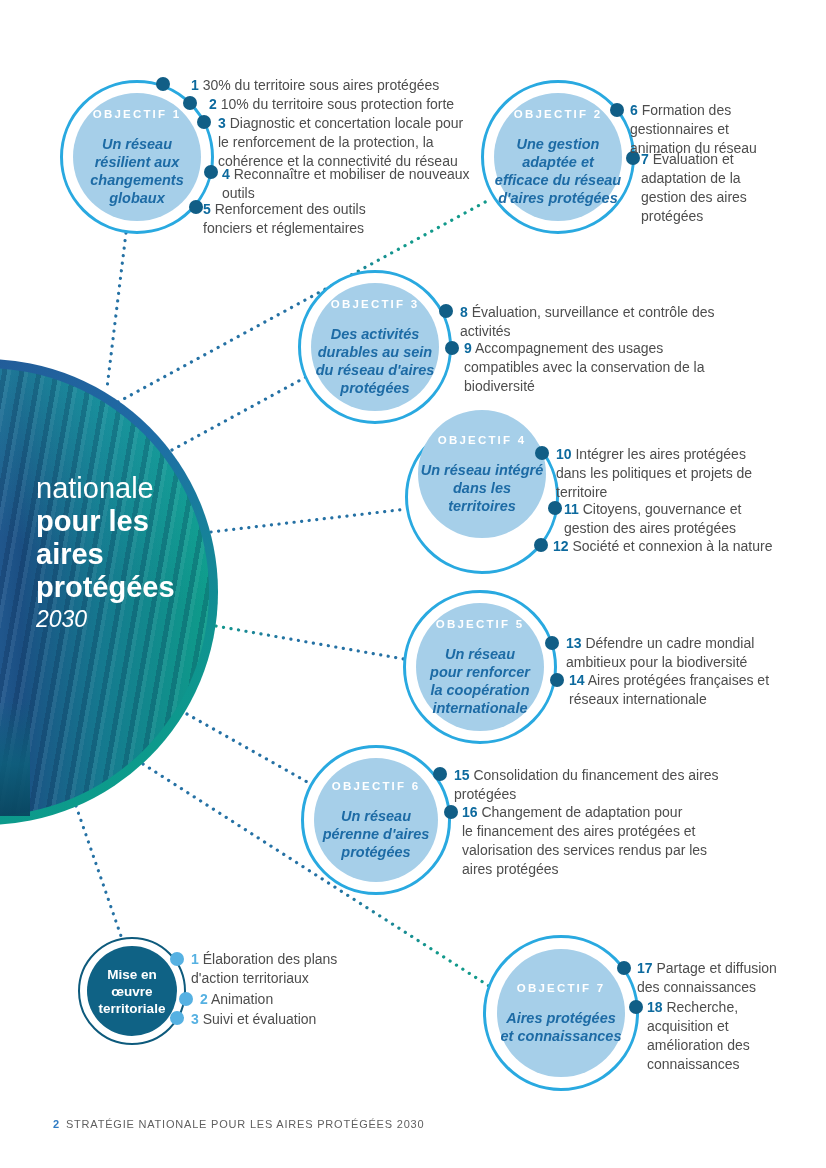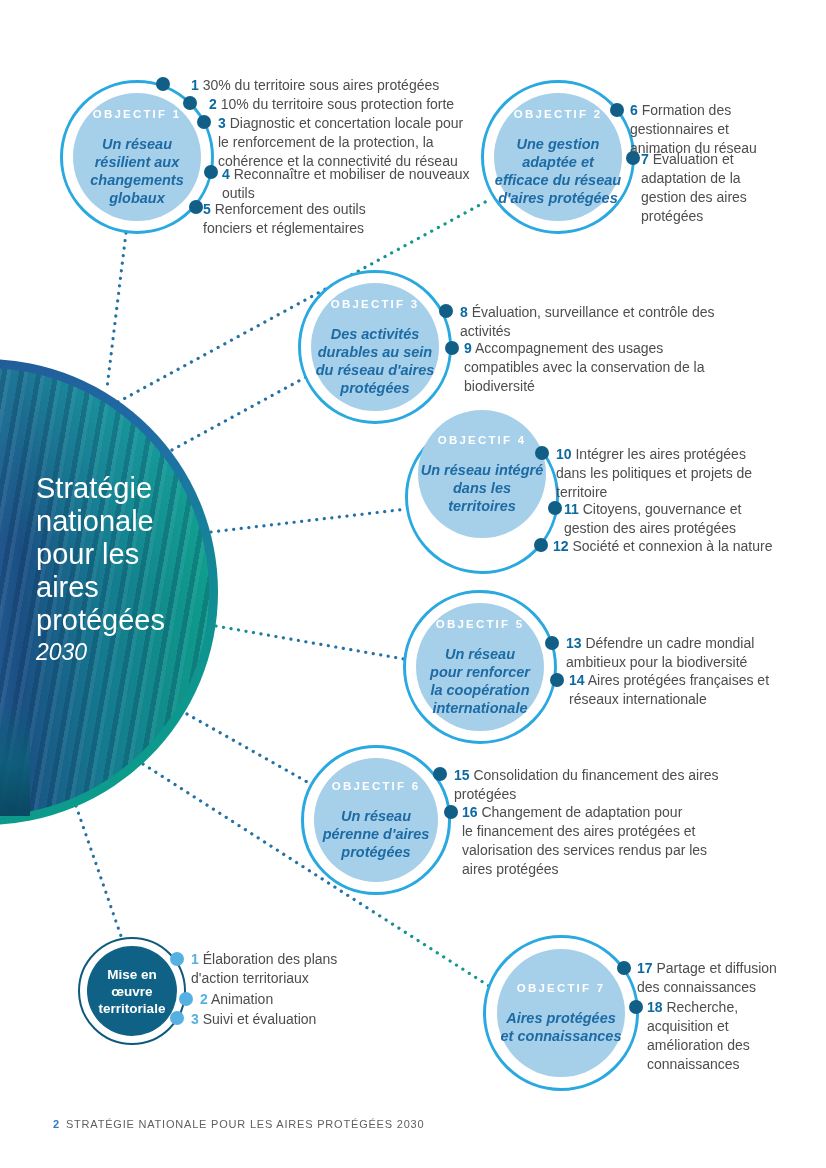--- a/index.html
+++ b/index.html
@@ -62,21 +62,21 @@
   }
   .hero-sea{
     position:absolute;left:0;bottom:0;width:60%;height:26%;
     background:linear-gradient(180deg, rgba(13,95,122,0) 0%, rgba(13,95,122,0.85) 55%, rgba(9,70,96,0.95) 100%);
     border-bottom-left-radius:220px;
   }
   .hero-title{
     position:absolute;left:36px;top:472px;z-index:5;color:#ffffff;
     font-size:29px;line-height:33px;font-weight:400;
   }
-  .hero-title .bold{font-weight:normal;}
+  .hero-title .bold{font-weight:bold;}
   .hero-year{font-size:23px;line-height:31px;font-style:italic;font-weight:400;}
 
   
   .mise-ring{
     position:absolute;left:78px;top:937px;width:108px;height:108px;
     border-radius:50%;border:2.5px solid #0d5a7c;box-sizing:border-box;
     background:#ffffff;z-index:2;
   }
   .mise-fill{
     position:absolute;left:87px;top:946px;width:90px;height:90px;border-radius:50%;
@@ -128,21 +128,20 @@
     <line x1="76" y1="806" x2="121" y2="936" stroke="#2571a4"></line>
   </g>
 </svg>
 
 <div class="hero-ring">
   <div class="hero-photo">
     <div class="hero-sea"></div>
   </div>
 </div>
 <div class="hero-title">
-  <div>Stratégie</div>
   <div>nationale</div>
   <div class="bold">pour les</div>
   <div class="bold">aires</div>
   <div class="bold">protégées</div>
   <div class="hero-year">2030</div>
 </div>
 
 <div>
   <div class="ring" style="left:60px;top:80px;width:154px;height:154px"></div>
   <div class="fill" style="left:73px;top:93px;width:128px;height:128px">

